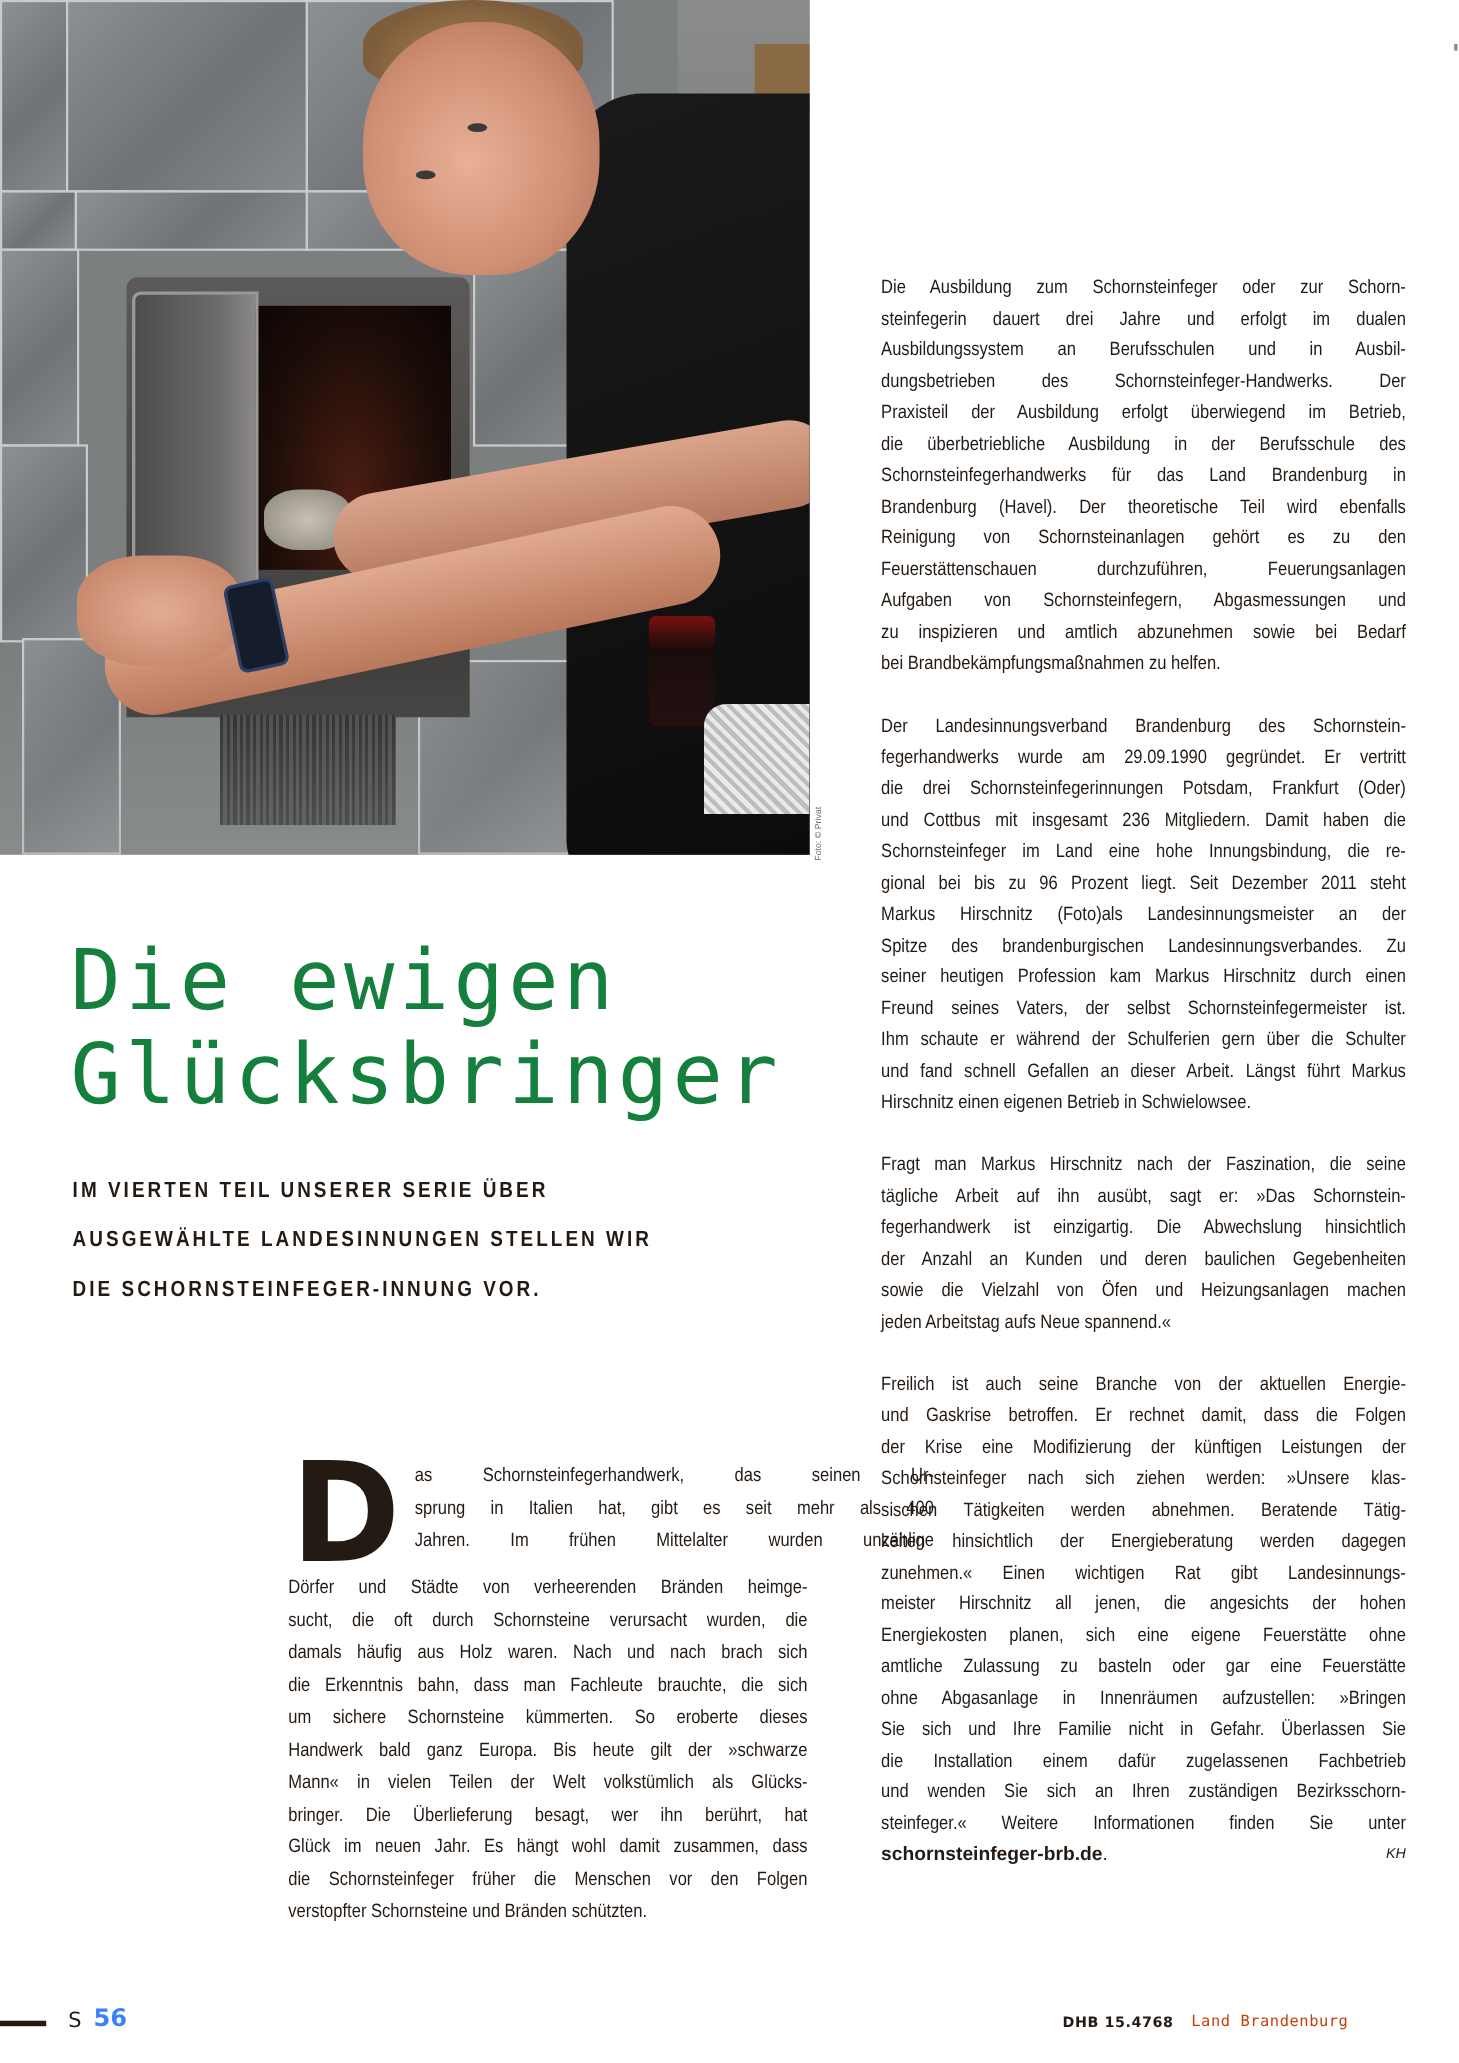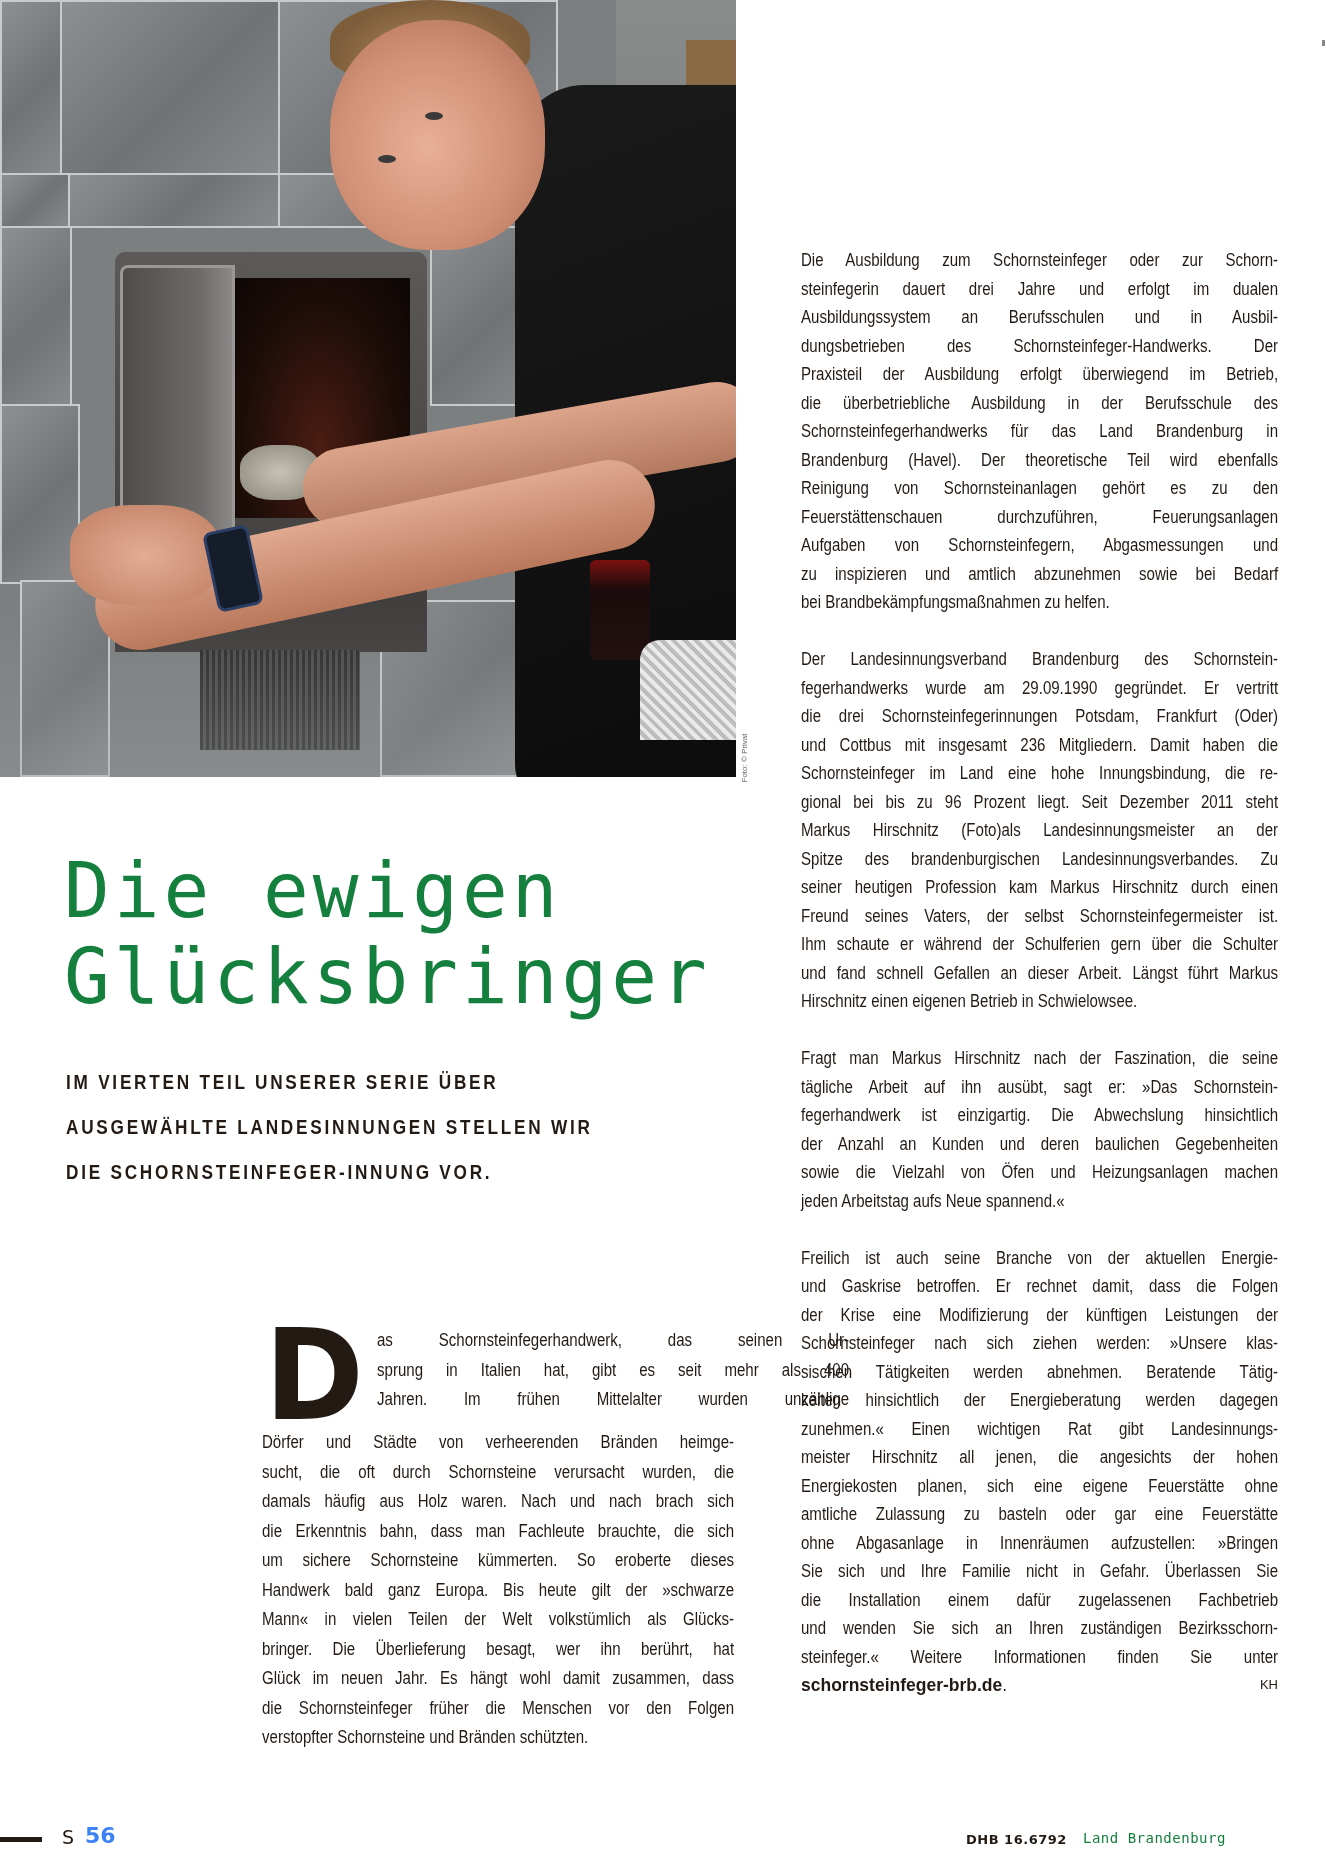--- a/index.html
+++ b/index.html
@@ -73,35 +73,35 @@
   .col .ln.last { text-align-last:left;text-decoration:underline; }
 
   .col-left { left:262px; top:1326px; width:472px; line-height:29.5px; }
   .dropcap { float:left; font-family:"DejaVu Sans", sans-serif; font-weight:bold;
              font-size:126px; line-height:96px; height:100px; margin:2px 10px 0 0; color:#231a14;
              transform:scaleX(0.95); }
 
   .col-right { left:757px; top:246px; width:477px; line-height:28.5px;margin-left:44px; }
   .col-right p { margin-bottom:28.5px; }
   .url { font-weight:bold; }
-  .author { position:absolute; right:0; font-size:13px; }
+  .author { position:absolute; right:0; font-style:italic; font-size:13px; }
   .lastline { position:relative; display:block; }
 
   .narrow { display:inline-block; transform:scaleX(0.86); transform-origin:left; width:116.3%; }
 
   
   .footer-rule { position:absolute; left:0; top:1837px; width:42px; height:5px; background:#231a14; }
   .folio-s { position:absolute; left:62px; top:1826px; font-family:"DejaVu Sans", sans-serif;
              font-size:19px; color:#231a14; }
   .folio-n { position:absolute; left:85px; top:1823px; font-family:"DejaVu Sans", sans-serif;
              font-weight:bold; font-size:22px; color:#3b82f6; }
   .mag { position:absolute; left:966px; top:1832px; font-family:"DejaVu Sans", sans-serif;
          font-weight:bold; font-size:13px; letter-spacing:0.5px; color:#231a14; }
   .section { position:absolute; left:1083px; top:1830px; font-family:"DejaVu Sans Mono", monospace;
-             font-size:14px; color:#15803d; letter-spacing:0.5px; }
+             font-size:14px; color:#c2410c; letter-spacing:0.5px; }
   .edge-mark { position:absolute; left:1322px; top:40px; width:3px; height:6px; background:#888; }
 </style>
 </head>
 <body>
 
 <div class="photo" title="Chimney sweep master crouching at a tiled oven, opening the oven door">
   <div class="tile" style="left:0;top:0;width:62px;height:175px;"></div>
   <div class="tile" style="left:60px;top:0;width:220px;height:175px;"></div>
   <div class="tile" style="left:278px;top:0;width:280px;height:175px;"></div>
   <div class="tile" style="left:0;top:173px;width:70px;height:55px;"></div>
@@ -222,15 +222,15 @@
     <span class="lastline">
       <span class="url">schornsteinfeger-brb.de</span><span>.</span>
       <span class="author">KH</span>
     </span>
   </p>
 </div>
 
 <div class="footer-rule"></div>
 <span class="folio-s">S</span>
 <span class="folio-n">56</span>
-<span class="mag">DHB 16.6792</span>
+<span class="mag">DHB 15.4768</span>
 <span class="section">Land Brandenburg</span>
 <div class="edge-mark"></div>
 
 </body></html>

